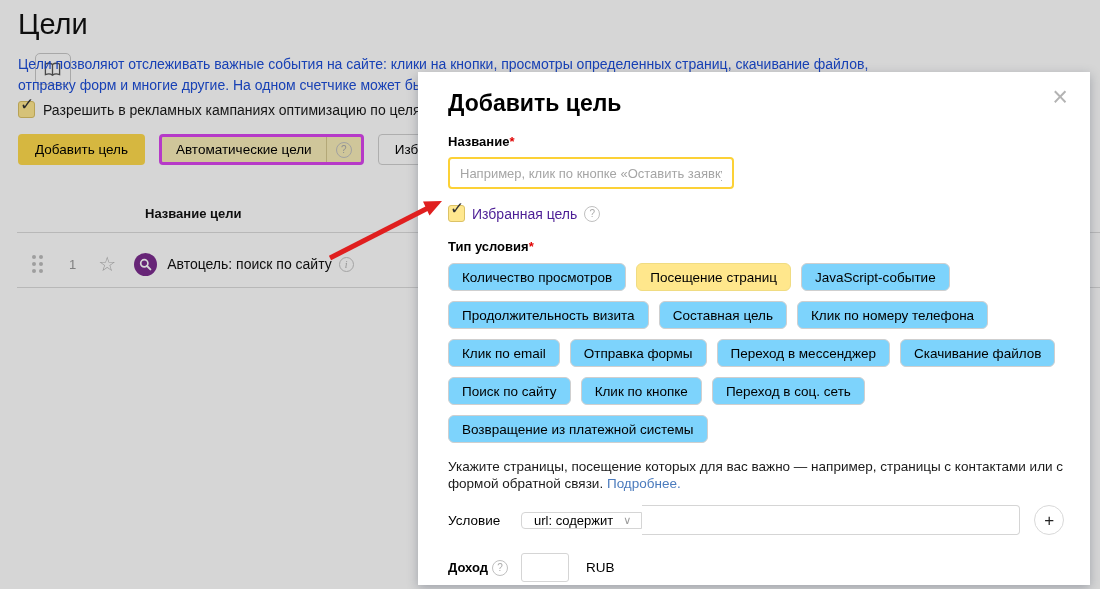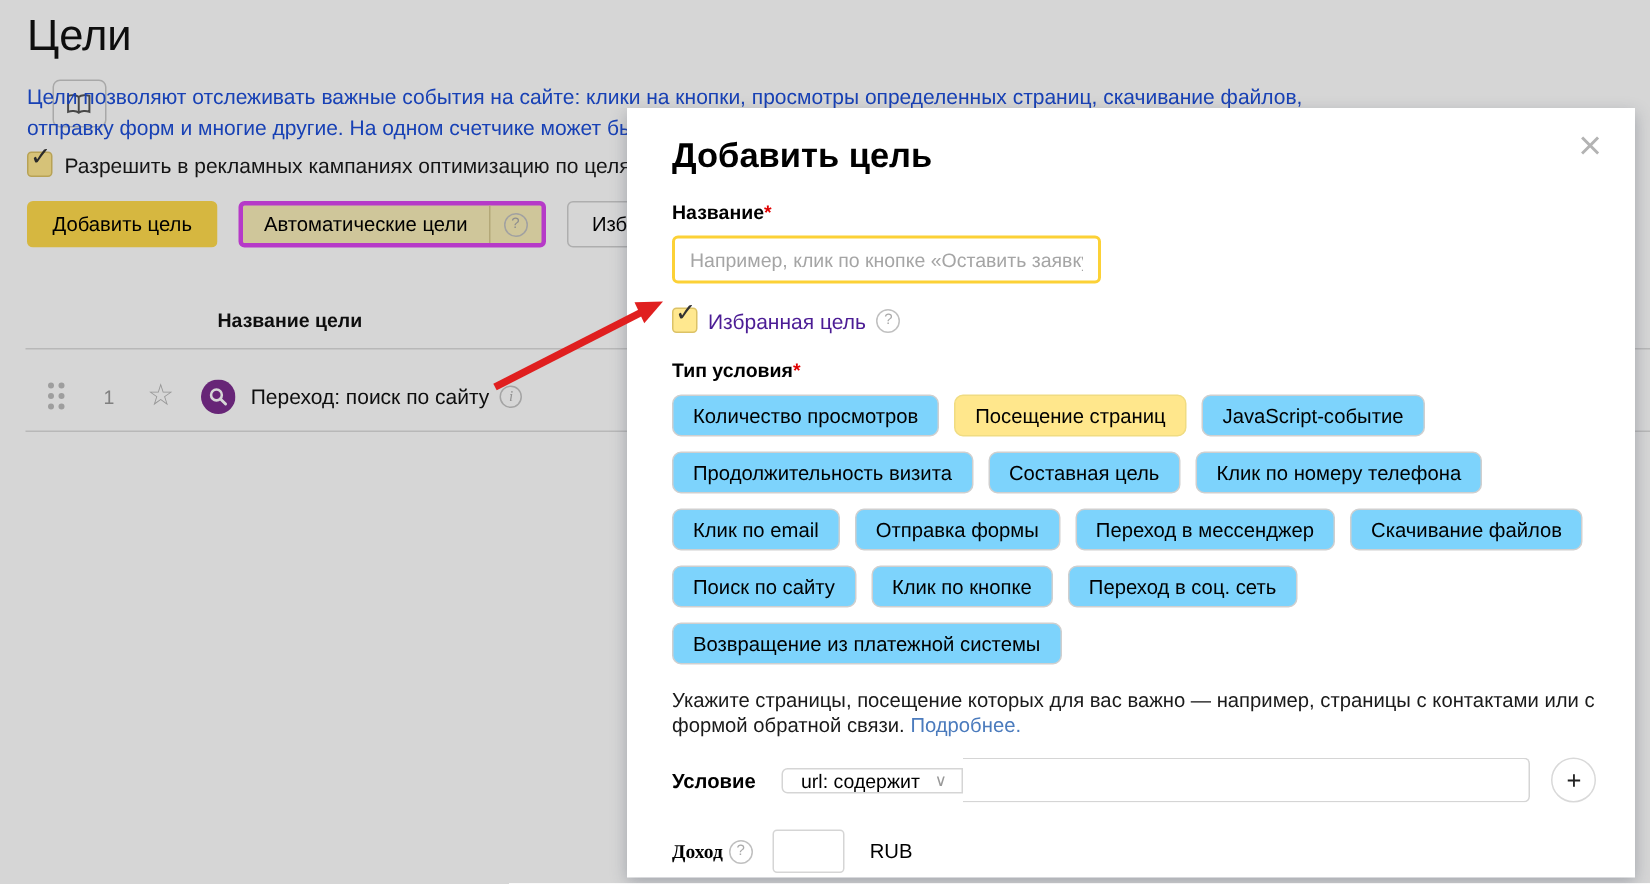--- a/index.html
+++ b/index.html
@@ -68,30 +68,30 @@
   .name-input::placeholder{color:#a5a5a5;}
   .fav-row{margin-top:16px;display:flex;align-items:center;gap:7px;}
   .fav-label{font-size:14px;color:#4c1d95;}
   .chips{margin-top:9px;display:flex;flex-wrap:wrap;gap:10px;width:636px;}
   .chip{height:28px;display:inline-flex;align-items:center;padding:0 13px;border:1px solid #cfcfcf;
     border-radius:6px;background:#7dd3fc;font-size:13.5px;white-space:nowrap;}
   .chip.selected{background:var(--chip-selected);border-color:#f0dc82;}
   .help-text{margin-top:15px;font-size:13.5px;color:#1a1a1a;line-height:17px;width:620px;}
   .link{color:var(--link);}
   .cond-row{margin-top:13px;display:flex;align-items:center;}
-  .cond-label{font-size:13.5px;width:54px;font-weight:bold;}
+  .cond-label{font-size:13.5px;width:54px;}
   .cond-select{margin-left:19px;height:17px;border:1px solid #d5d5d5;border-radius:4px 0 0 4px;
     display:inline-flex;align-items:center;gap:10px;padding:0 10px 0 12px;font-size:13px;background:#fff;}
   .chev{color:#999;font-size:11px;}
   .cond-input{height:30px;width:378px;border:1px solid #d5d5d5;border-left:none;border-radius:0 4px 4px 0;
     font-size:13px;padding:0 8px;outline:none;font-family:inherit;}
   .plus-btn{margin-left:14px;width:30px;height:30px;border:1px solid #d9d9d9;border-radius:50%;background:#fff;
     font-size:17px;color:#222;display:inline-flex;align-items:center;justify-content:center;line-height:1;}
   .rev-row{margin-top:18px;display:flex;align-items:center;}
-  .rev-label{font-size:13px;font-weight:700;font-family:Liberation Serif, serif;}
+  .rev-label{font-size:13px;font-weight:700;}
   .rev-row .q-circle{margin-left:4px;}
   .rev-input{margin-left:13px;width:48px;height:29px;border:1px solid #d5d5d5;border-radius:3px;
     font-size:13px;padding:0 6px;outline:none;font-family:inherit;}
   .rev-cur{margin-left:17px;font-size:13.5px;}
 
   
   .arrow-svg{position:absolute;left:318px;top:190px;z-index:30;pointer-events:none;}
 </style>
 </head>
 <body>
@@ -141,21 +141,21 @@
           <i></i>
           <i></i>
         </span>
       <span class="row-num">1</span>
       <span class="star">☆</span>
       <svg class="goal-type-icon" viewBox="0 0 23 23">
         <circle cx="11.5" cy="11.5" r="11.5" fill="#7b2d8e"></circle>
         <circle cx="10.3" cy="10.3" r="3.6" fill="none" stroke="#fff" stroke-width="1.7"></circle>
         <line x1="13" y1="13" x2="16.4" y2="16.4" stroke="#fff" stroke-width="1.9" stroke-linecap="round"></line>
       </svg>
-      <span class="goal-name">Переход: поиск по сайту</span>
+      <span class="goal-name">Автоцель: поиск по сайту</span>
       <span class="i-circle">i</span>
     </div>
     <div class="divider div-2"></div>
   </div>
 
   <div class="backdrop"></div>
 
   <div class="modal">
     <div class="close-x">×</div>
     <div class="modal-title">Добавить цель</div>

